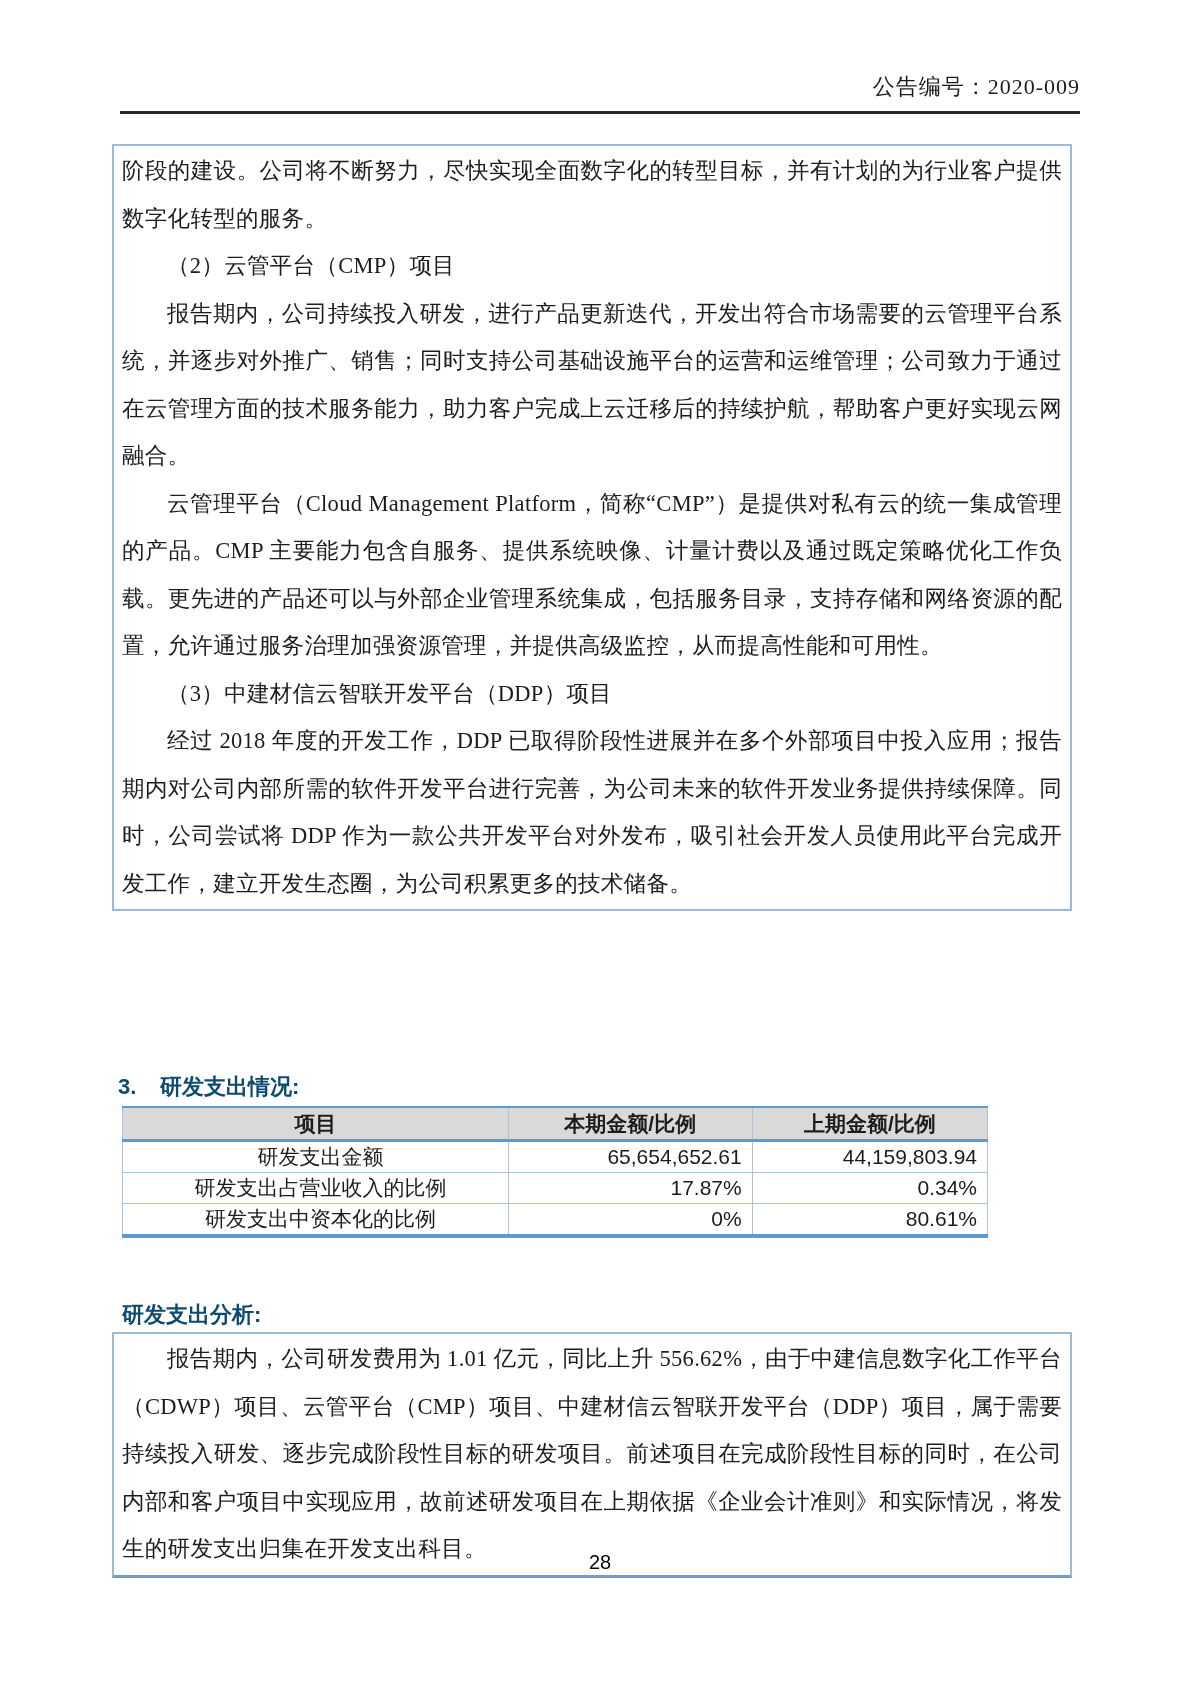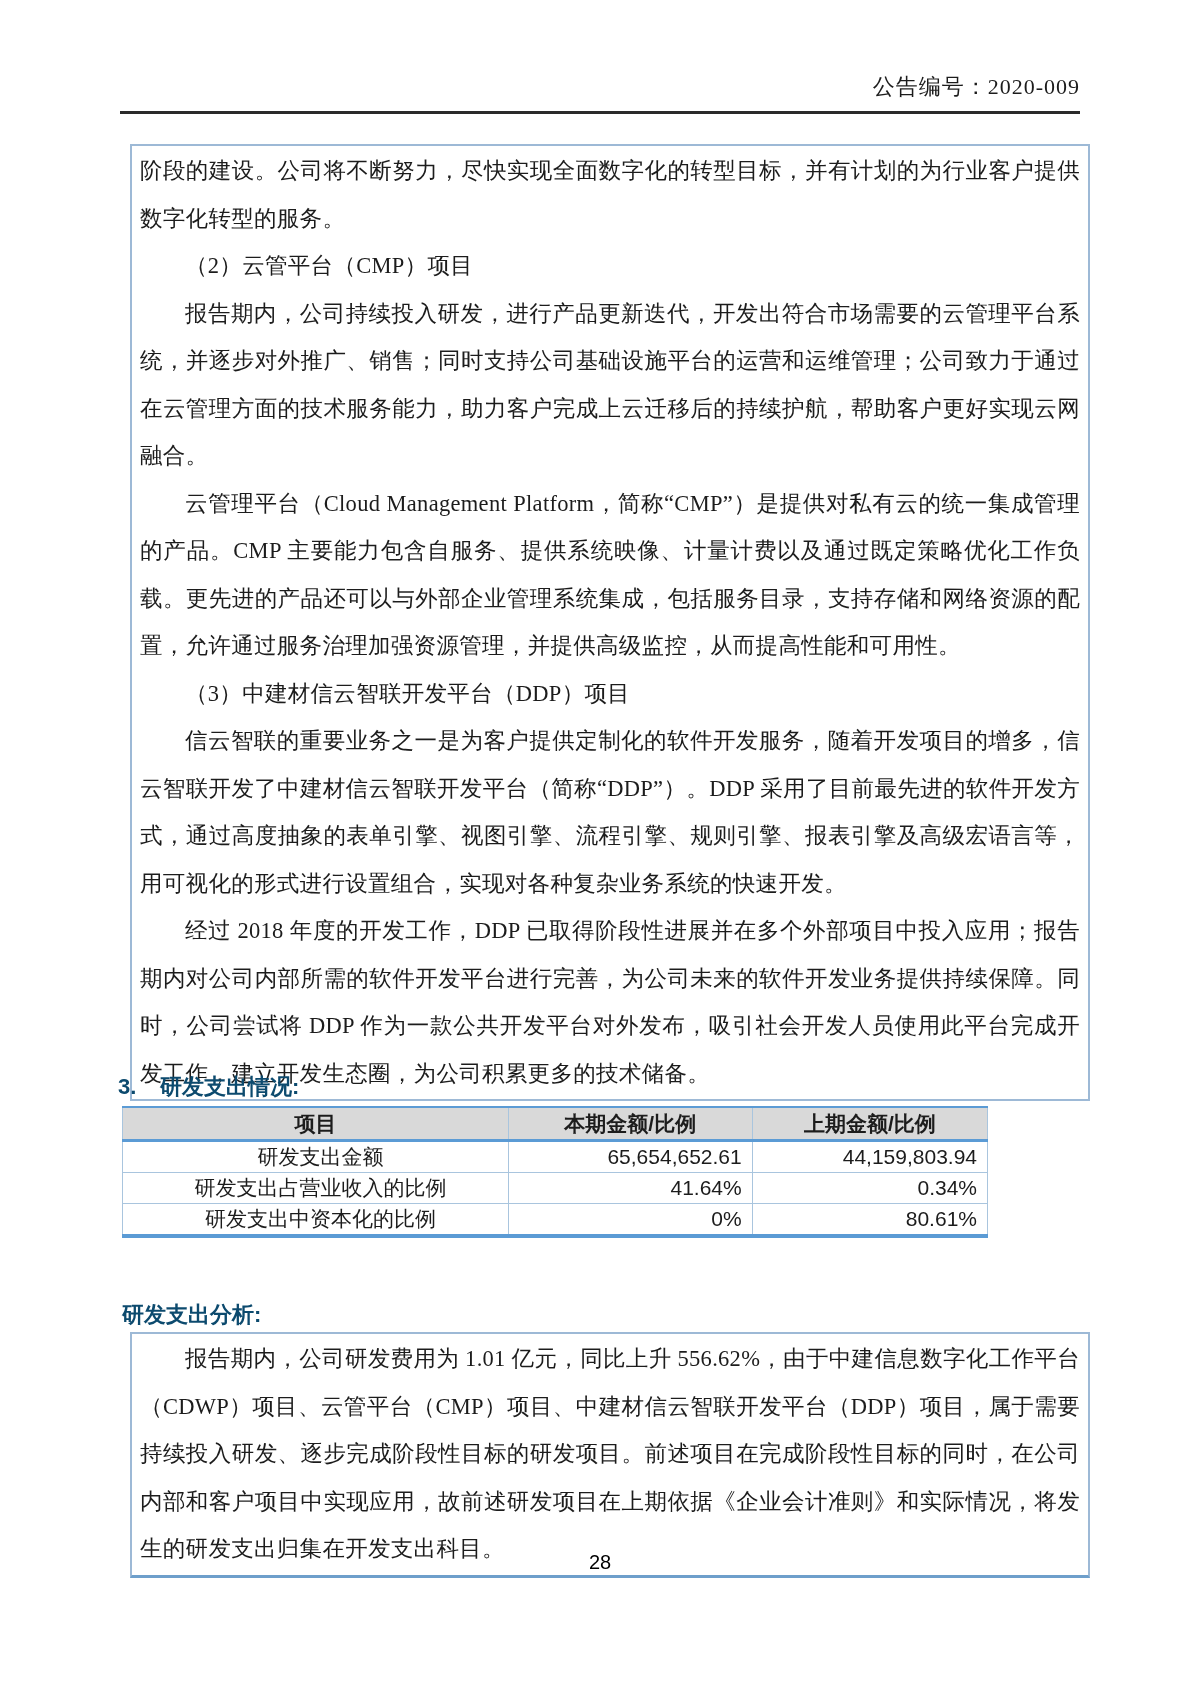--- a/index.html
+++ b/index.html
@@ -20,21 +20,21 @@
     font-family:"Liberation Serif","DejaVu Serif",serif;
   }
   .header-rule{
     position:absolute;
     top:111px;left:120px;
     width:960px;height:3px;
     background:#2a2a2a;
   }
   .text-box{
     position:absolute;
-    left:130px;
+    left:112px;
     width:940px;
     border:2px solid #9db9d6;
     padding:1px 8px 2px 8px;
     background:#ffffff;
   }
   .box1{ top:144px; }
   .box2{ top:1332px; border-bottom-width:3px; border-bottom-color:#6e9fcb;}
   .text-box p{
     margin:0;
     font-size:22.5px;
@@ -103,21 +103,20 @@
 
 <div class="announce-no">公告编号：2020-009</div>
 <div class="header-rule"></div>
 
 <div class="text-box box1">
   <p>阶段的建设。公司将不断努力，尽快实现全面数字化的转型目标，并有计划的为行业客户提供数字化转型的服务。</p>
   <p class="indent">（2）云管平台（CMP）项目</p>
   <p class="indent">报告期内，公司持续投入研发，进行产品更新迭代，开发出符合市场需要的云管理平台系统，并逐步对外推广、销售；同时支持公司基础设施平台的运营和运维管理；公司致力于通过在云管理方面的技术服务能力，助力客户完成上云迁移后的持续护航，帮助客户更好实现云网融合。</p>
   <p class="indent">云管理平台（Cloud Management Platform，简称“CMP”）是提供对私有云的统一集成管理的产品。CMP 主要能力包含自服务、提供系统映像、计量计费以及通过既定策略优化工作负载。更先进的产品还可以与外部企业管理系统集成，包括服务目录，支持存储和网络资源的配置，允许通过服务治理加强资源管理，并提供高级监控，从而提高性能和可用性。</p>
   <p class="indent">（3）中建材信云智联开发平台（DDP）项目</p>
-  <p class="indent">信云智联的重要业务之一是为客户提供定制化的软件开发服务，随着开发项目的增多，信云智联开发了中建材信云智联开发平台（简称“DDP”）。DDP 采用了目前最先进的软件开发方式，通过高度抽象的表单引擎、视图引擎、流程引擎、规则引擎、报表引擎及高级宏语言等，用可视化的形式进行设置组合，实现对各种复杂业务系统的快速开发。</p>
   <p class="indent">经过 2018 年度的开发工作，DDP 已取得阶段性进展并在多个外部项目中投入应用；报告期内对公司内部所需的软件开发平台进行完善，为公司未来的软件开发业务提供持续保障。同时，公司尝试将 DDP 作为一款公共开发平台对外发布，吸引社会开发人员使用此平台完成开发工作，建立开发生态圈，为公司积累更多的技术储备。</p>
 </div>
 
 <div class="sec-heading sec3">
   <span class="sec-num">3.</span><span>研发支出情况:</span>
 </div>
 
 <table class="rd-table">
   <colgroup>
       <col class="c1">
@@ -130,21 +129,21 @@
     <th>本期金额/比例</th>
     <th>上期金额/比例</th>
   </tr>
   <tr>
     <td class="label">研发支出金额</td>
     <td class="num">65,654,652.61</td>
     <td class="num">44,159,803.94</td>
   </tr>
   <tr>
     <td class="label">研发支出占营业收入的比例</td>
-    <td class="num">41.64%</td>
+    <td class="num">17.87%</td>
     <td class="num">0.34%</td>
   </tr>
   <tr>
     <td class="label">研发支出中资本化的比例</td>
     <td class="num">0%</td>
     <td class="num">80.61%</td>
   </tr>
 </tbody>
   </table>
 

